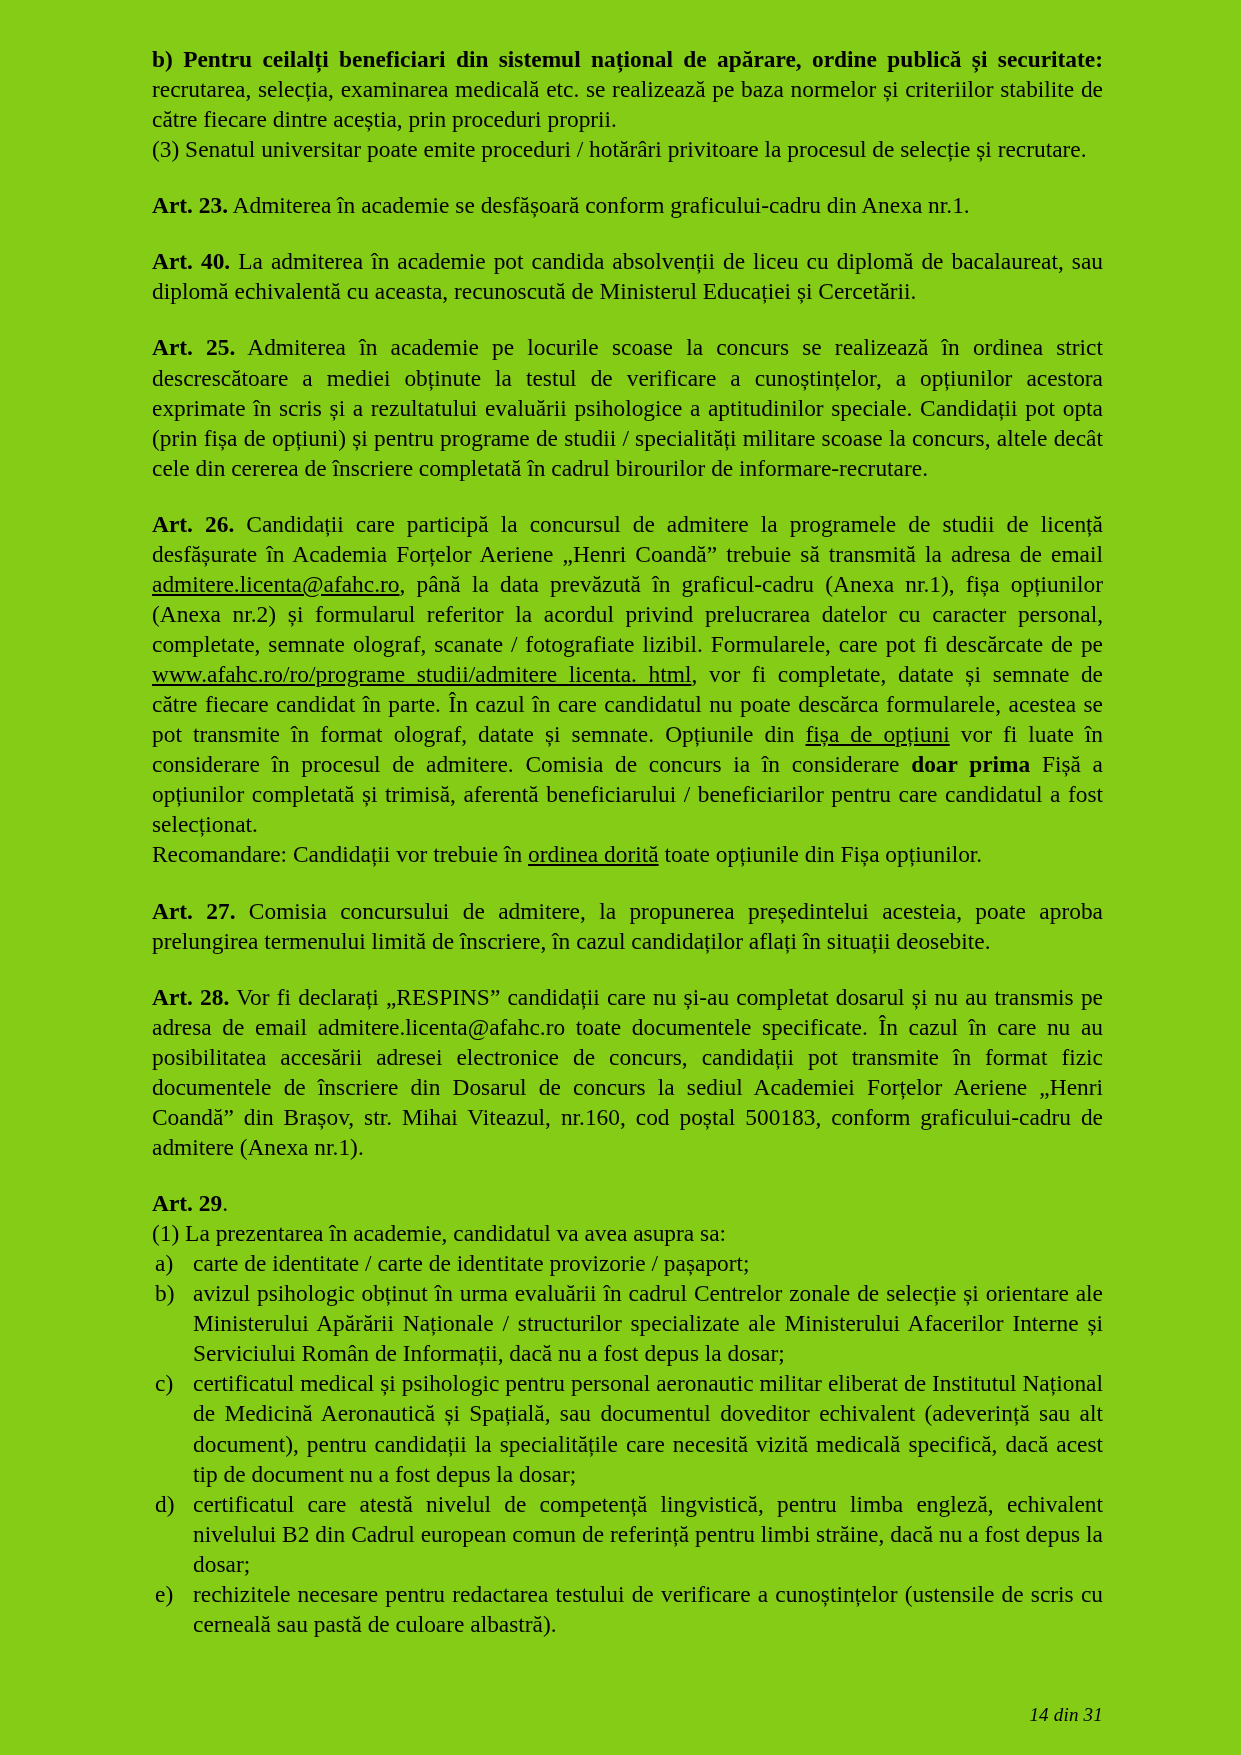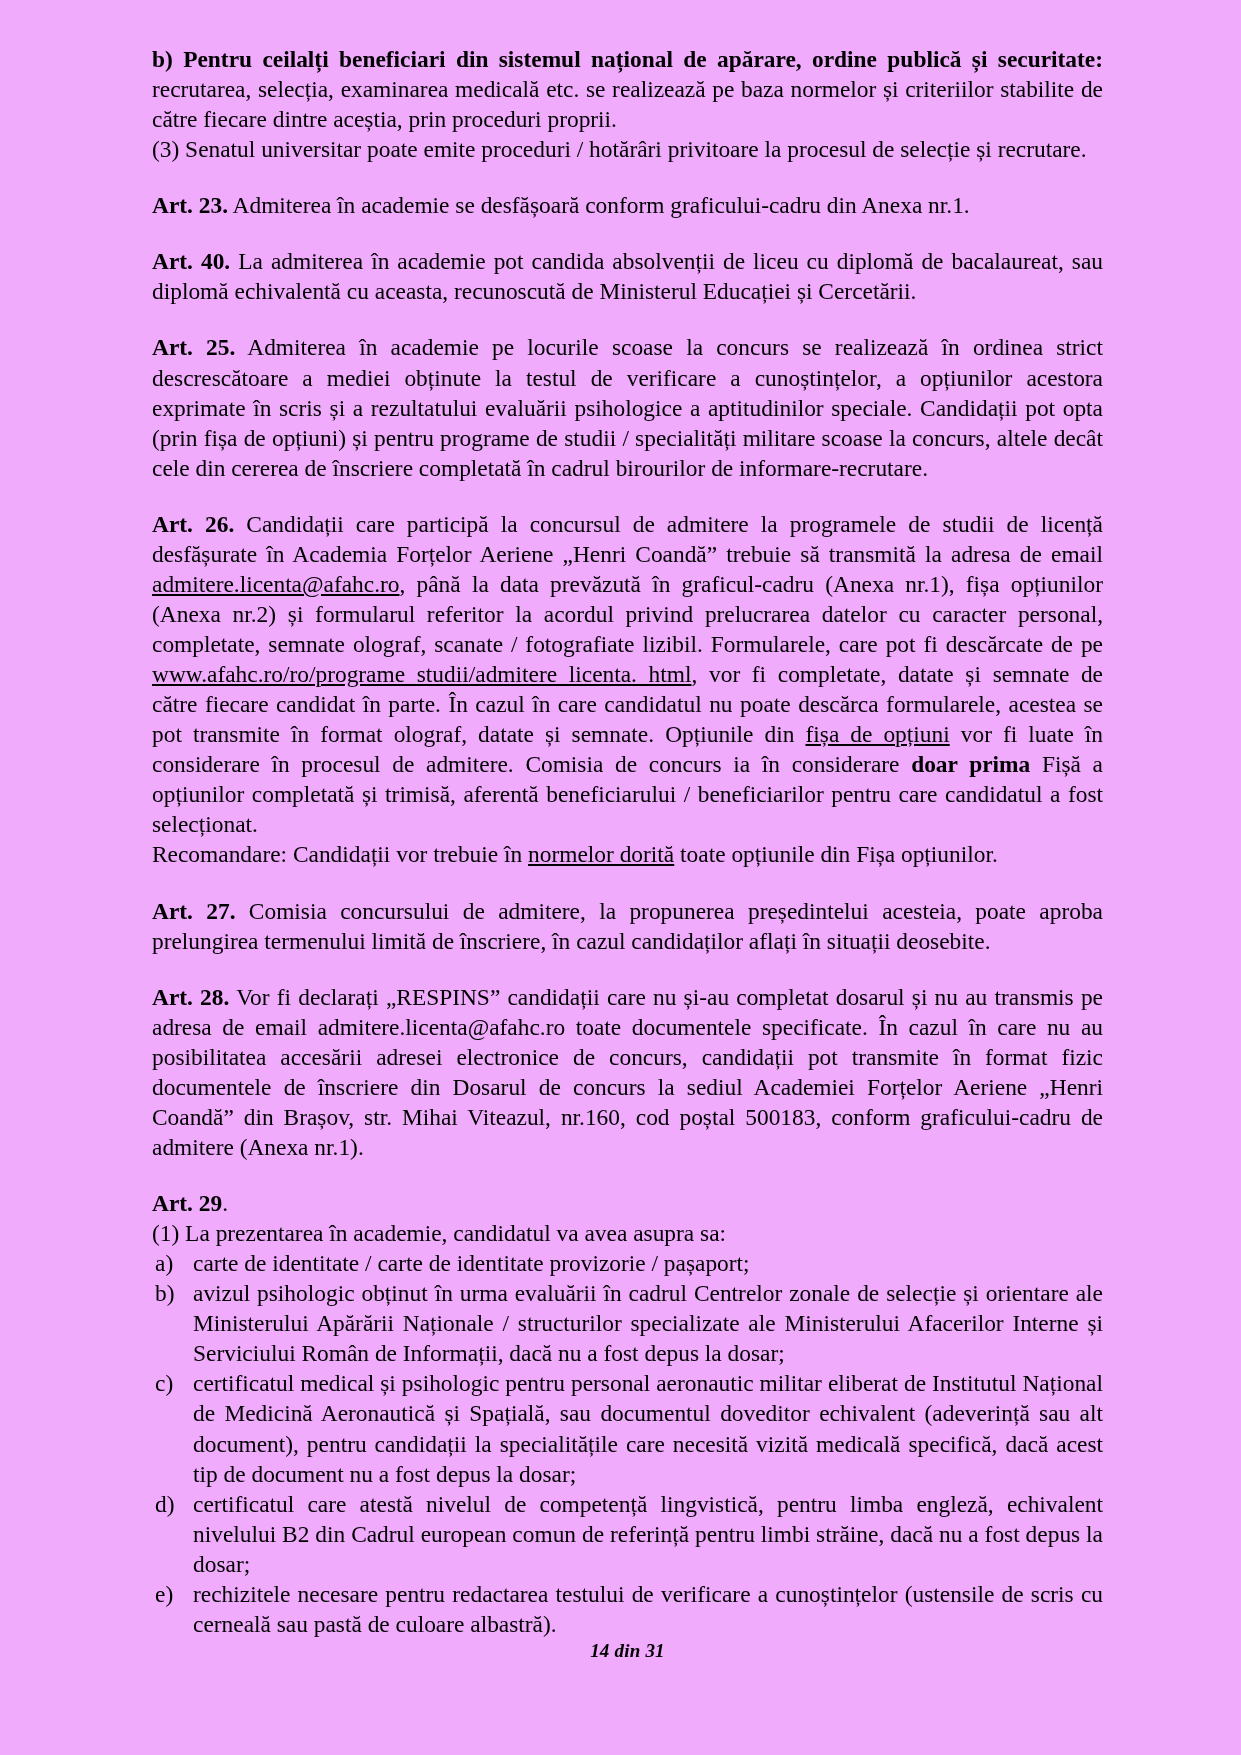--- a/index.html
+++ b/index.html
@@ -10,21 +10,21 @@
   }
   body {
     font-family: "Liberation Serif", "DejaVu Serif", serif;
     color: #000000;
   }
   .page {
     position: relative;
     width: 1241px;
     min-height: 1755px;
     margin: 0 auto;
-    background: #f0abfc;
+    background: #84cc16;
     box-sizing: border-box;
     padding: 44px 138px 0 152px;
   }
   .doc {
     font-size: 23.4px;
     line-height: 1.285;
     text-align: justify;
     text-justify: inter-word;
     hyphens: none;
   }
@@ -52,22 +52,23 @@
     padding-left: 3px;
     box-sizing: border-box;
   }
   .lettered > .body {
     flex: 1 1 auto;
     text-align: justify;
     text-justify: inter-word;
   }
 
   .footer {
-    text-align: center;
-    font-weight: bold;
+    margin-top: 64px;
+    text-align: right;
+    font-weight: normal;
     font-style: italic;
     font-size: 19px;
     letter-spacing: 0.2px;
   }
   
   .just { text-align: justify; text-align-last: left; }
 </style>
 </head>
 <body>
 
@@ -87,21 +88,21 @@
     <p class="blk just"><span class="b">Art. 40.</span><span> La admiterea în academie pot candida absolvenții de liceu cu diplomă de bacalaureat, sau diplomă echivalentă cu aceasta, recunoscută de  Ministerul Educației și Cercetării.</span></p>
 
     <div class="gap-lg"></div>
 
     <p class="blk just"><span class="b">Art. 25.</span><span> Admiterea în academie pe locurile scoase la concurs se realizează în ordinea strict descrescătoare a mediei obținute la testul de verificare a cunoștințelor, a opțiunilor acestora exprimate în scris și a rezultatului evaluării psihologice a aptitudinilor speciale. Candidații pot opta (prin fișa de opțiuni) și pentru programe de studii / specialități militare scoase la concurs, altele decât cele din cererea de înscriere completată în cadrul birourilor de informare-recrutare.</span></p>
 
     <div class="gap-lg"></div>
 
     <p class="blk just"><span class="b">Art. 26.</span><span> Candidații care participă la concursul de admitere la programele de studii de licență desfășurate în Academia Forțelor Aeriene „Henri Coandă” trebuie să transmită la adresa de email </span><span class="u">admitere.licenta@afahc.ro</span><span>, până la data prevăzută în graficul-cadru (Anexa nr.1), fișa opțiunilor (Anexa nr.2) și formularul referitor la acordul privind prelucrarea datelor cu caracter personal, completate, semnate olograf, scanate / fotografiate lizibil. Formularele, care pot fi descărcate de pe </span><span class="u">www.afahc.ro/ro/programe_studii/admitere_licenta. html</span><span>, vor fi completate, datate și semnate de către fiecare candidat în parte. În cazul în care candidatul nu poate descărca formularele, acestea se pot transmite în format olograf, datate și semnate. Opțiunile din </span><span class="u">fișa de opțiuni</span><span> vor fi luate în considerare în procesul de admitere. Comisia de concurs ia în considerare </span><span class="bu">doar prima</span><span> Fișă a opțiunilor completată și trimisă, aferentă beneficiarului / beneficiarilor pentru care candidatul a fost selecționat.</span></p>
 
-    <p class="blk just"><span>Recomandare: Candidații vor trebuie în </span><span class="u">normelor dorită</span><span> toate opțiunile din Fișa opțiunilor.</span></p>
+    <p class="blk just"><span>Recomandare: Candidații vor trebuie în </span><span class="u">ordinea dorită</span><span> toate opțiunile din Fișa opțiunilor.</span></p>
 
     <div class="gap-lg"></div>
 
     <p class="blk just"><span class="b">Art. 27.</span><span> Comisia concursului de admitere, la propunerea președintelui acesteia, poate aproba prelungirea termenului limită de înscriere, în cazul candidaților aflați în situații deosebite.</span></p>
 
     <div class="gap-lg"></div>
 
     <p class="blk just"><span class="b">Art. 28.</span><span> Vor fi declarați „RESPINS” candidații care nu și-au completat dosarul și nu au transmis pe adresa de email admitere.licenta@afahc.ro toate documentele specificate. În cazul în care nu au posibilitatea accesării adresei electronice de concurs, candidații pot transmite în format fizic documentele de înscriere din Dosarul de concurs la sediul Academiei Forțelor Aeriene „Henri Coandă” din Brașov, str. Mihai Viteazul, nr.160, cod poștal 500183, conform graficului-cadru de admitere (Anexa nr.1).</span></p>
 
     <div class="gap-lg"></div>

